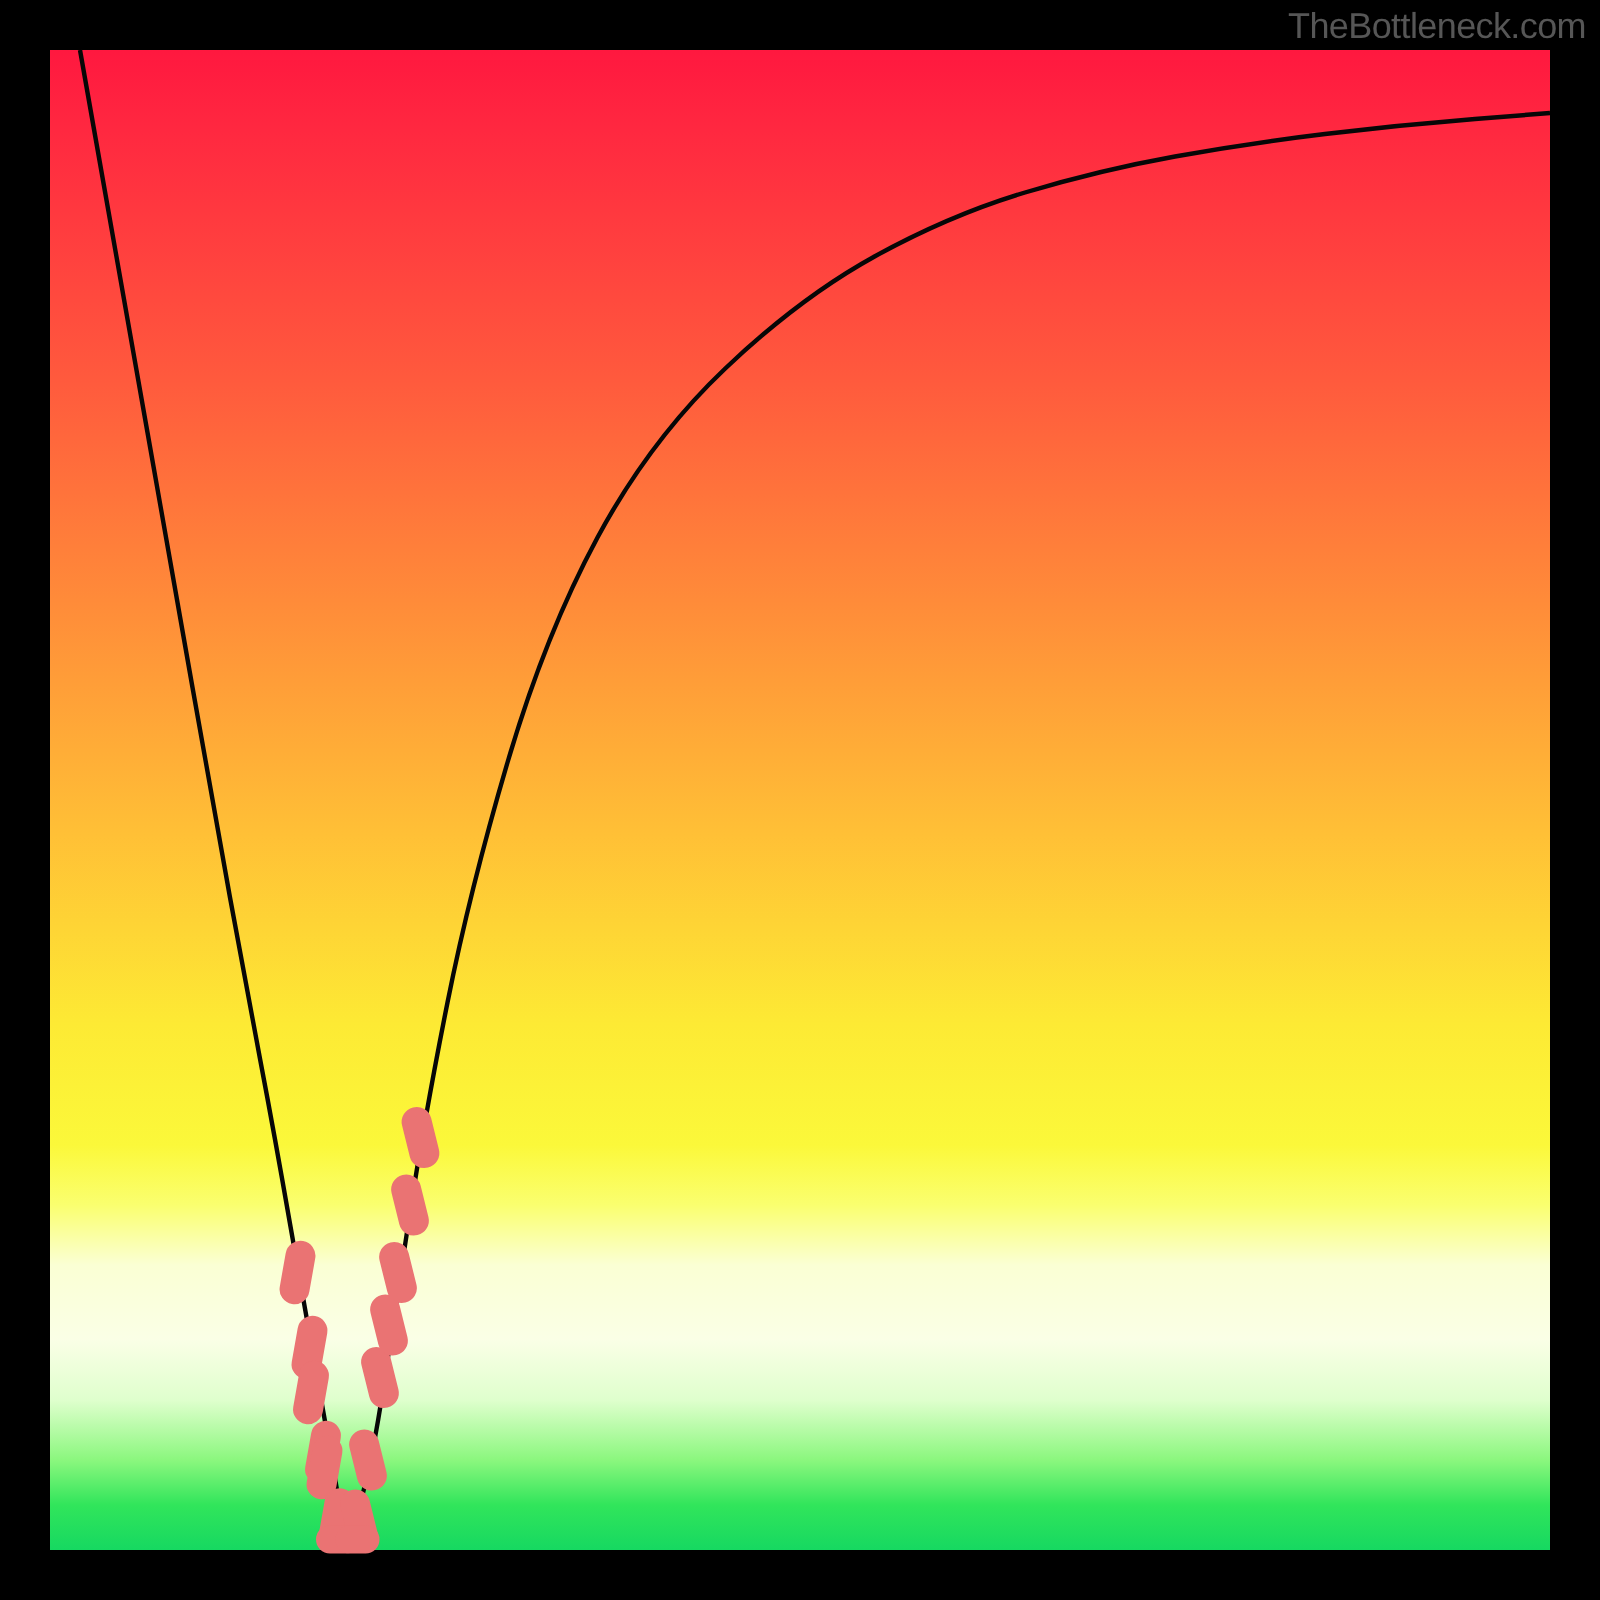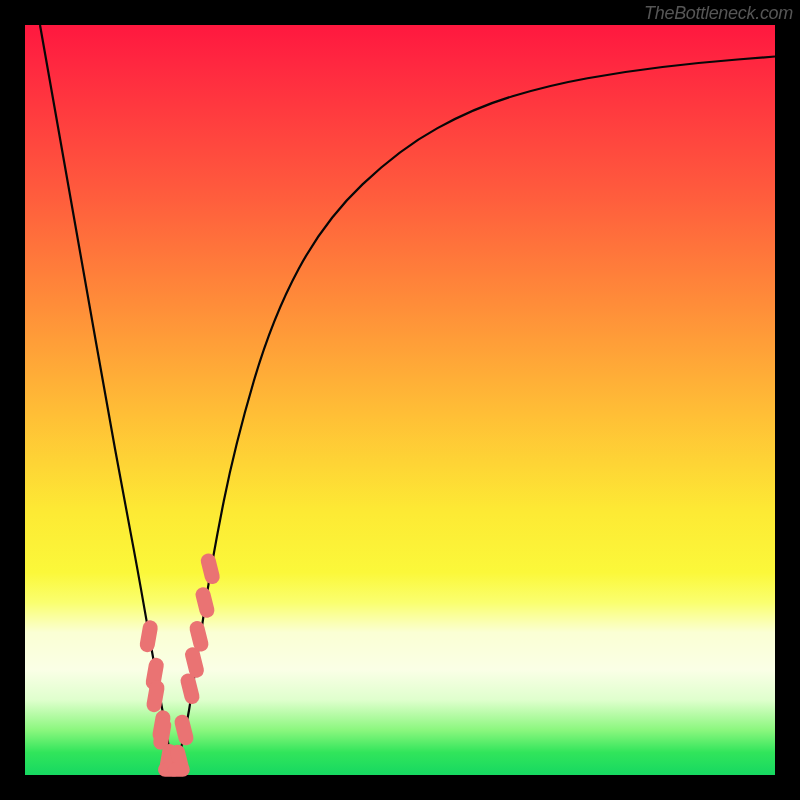--- a/index.html
+++ b/index.html
@@ -10,21 +10,20 @@
     overflow: hidden;
     background: #000;
   }
   .chart-frame {
     position: absolute;
     top: 0;
     left: 0;
     width: 800px;
     height: 672px;
     background: #000;
-    font-style: italic;
   }
   .plot-area {
     position: absolute;
     top: 25px;
     left: 25px;
     width: 750px;
     height: 750px;
     background: linear-gradient(
       to bottom,
       #ff183f 0%,

